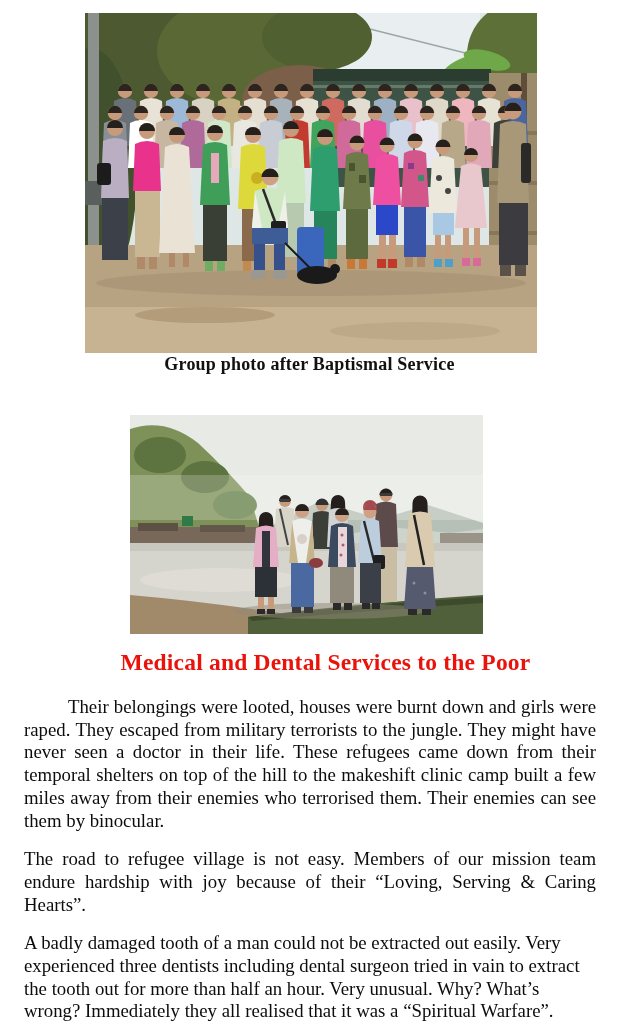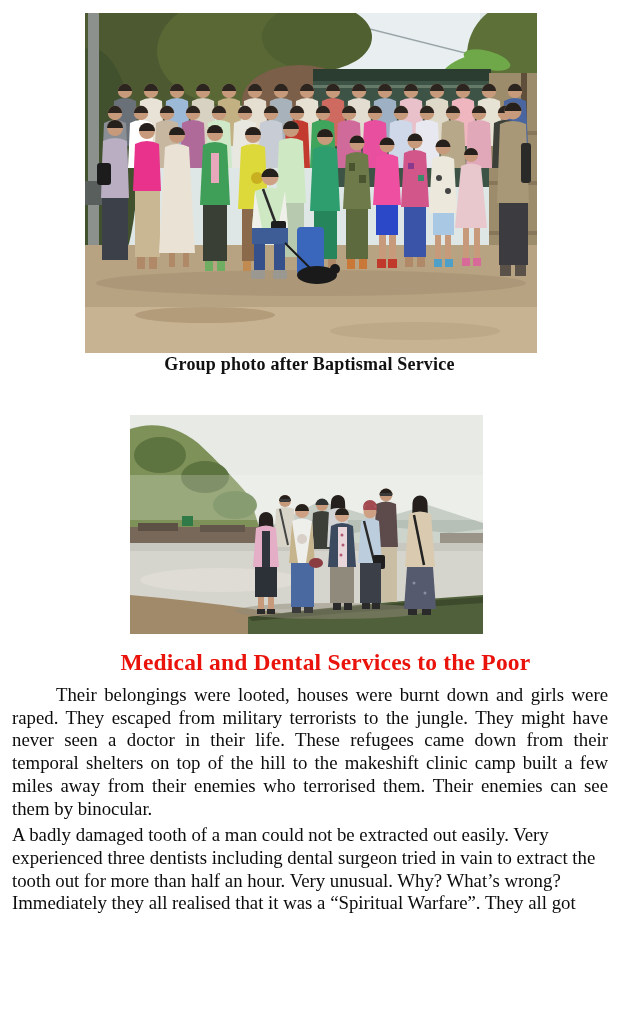--- a/index.html
+++ b/index.html
@@ -17,21 +17,21 @@
     font-weight:bold;font-size:18px;color:#111111;letter-spacing:0.2px;
   }
   .heading{
     position:absolute;left:0;top:633px;width:619px;margin:16px;text-align:center;
     font-weight:bold;font-size:23.5px;color:#ea130c;letter-spacing:0.2px;
   }
   .bodytext{
     position:absolute;left:8px;top:680px;width:604px;
     font-size:18.8px;line-height:22.7px;color:#0c0c0c;text-align:justify;
   }
-  .bodytext p{margin:4px;padding:0;}
+  .bodytext p{margin:16px;padding:0;}
   .bodytext p.indent{text-indent:44px;}
   .bodytext p.ragged{text-align:left;}
 </style>
 </head>
 <body>
 
 <div class="page">
 
   <figure class="photo photo-top">
     <svg viewBox="0 0 452 340" xmlns="http://www.w3.org/2000/svg">
@@ -391,16 +391,17 @@
             <rect x="242" y="188" width="8" height="6" fill="#2a2a2a"></rect>
         </g>
       </g>
     </svg>
   </figure>
 
   <h1 class="heading">Medical and Dental Services to the Poor</h1>
 
   <div class="bodytext">
     <p class="indent">Their belongings were looted, houses were burnt down and girls were raped. They escaped from military terrorists to the jungle. They might have never seen a doctor in their life. These refugees came down from their temporal shelters on top of the hill to the makeshift clinic camp built a few miles away from their enemies who terrorised them. Their enemies can see them by binocular.</p>
+    <p>The road to refugee village is not easy. Members of our mission team endure hardship with joy because of their “Loving, Serving &amp; Caring Hearts”.</p>
     <p class="ragged">A badly damaged tooth of a man could not be extracted out easily. Very experienced three dentists including dental surgeon tried in vain to extract the tooth out for more than half an hour. Very unusual. Why? What’s wrong? Immediately they all realised that it was a “Spiritual Warfare”. They all got</p>
   </div>
 
 </div>
 
 </body></html>

